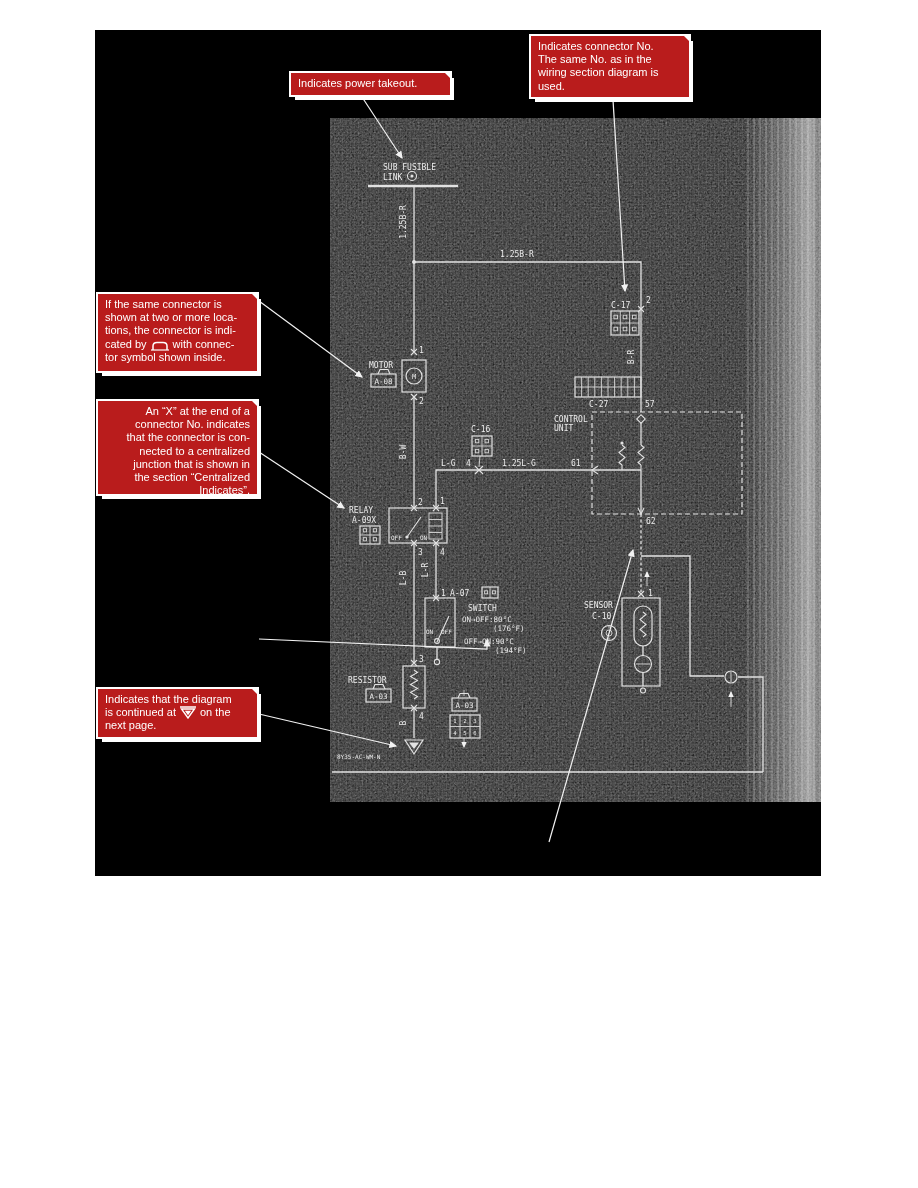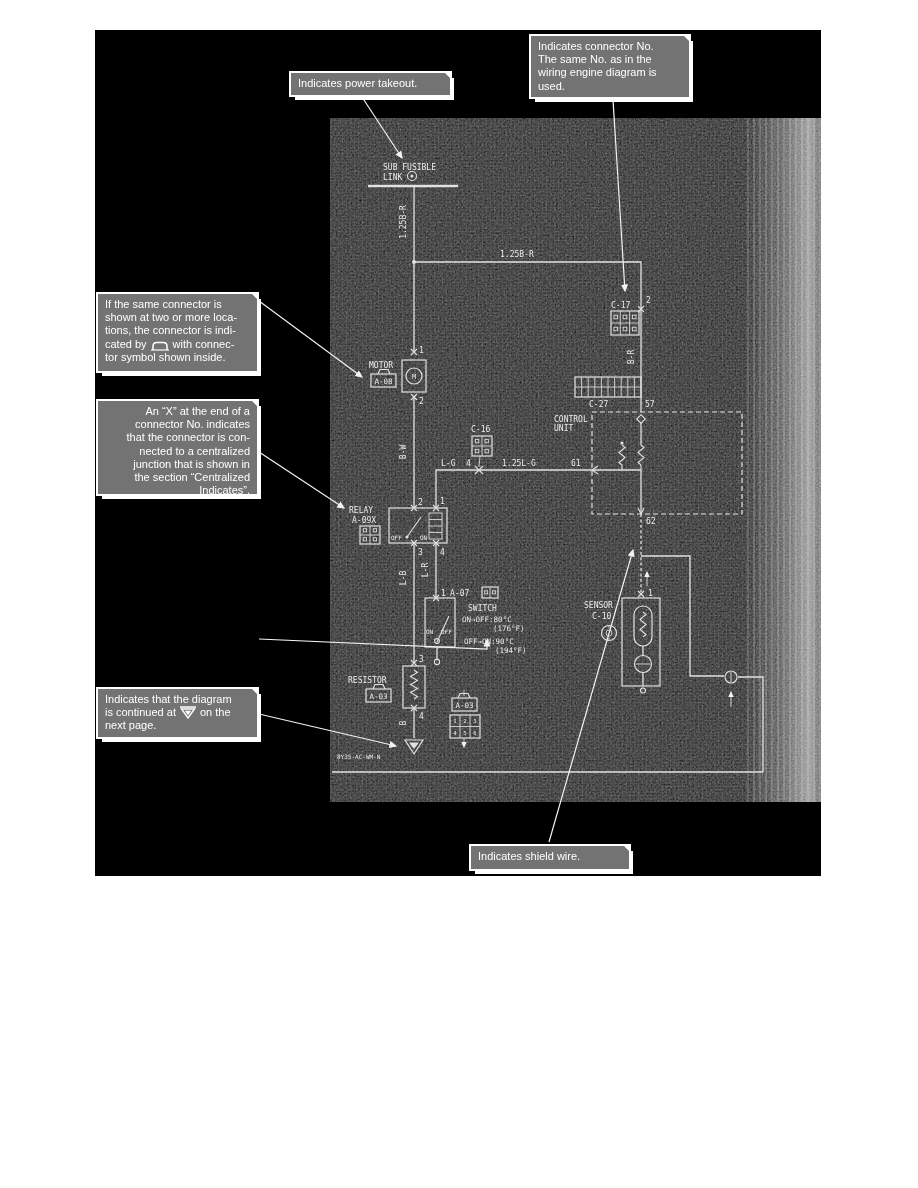--- a/index.html
+++ b/index.html
@@ -10,21 +10,21 @@
         background:
           repeating-linear-gradient(90deg, rgba(255,255,255,0.05) 0 1px, rgba(0,0,0,0) 1px 4px),
           repeating-linear-gradient(0deg, rgba(255,255,255,0.04) 0 1px, rgba(0,0,0,0) 1px 3px),
           #151515;}
   .curl{position:absolute;left:747px;top:118px;width:74px;height:684px;
         background:
           repeating-linear-gradient(90deg, rgba(255,255,255,0.16) 0 2px, rgba(0,0,0,0) 2px 6px),
           linear-gradient(to right, rgba(120,120,120,0) 0%, rgba(165,165,165,0.40) 50%,
                           rgba(205,205,205,0.65) 85%, rgba(135,135,135,0.55) 100%);}
   .overlay{position:absolute;left:0;top:0;width:918px;height:1188px;}
-  .callout{position:absolute;background:#737373;border:2px solid #fff;color:#fff;
+  .callout{position:absolute;background:#b91c1c;border:2px solid #fff;color:#fff;
            font-size:11px;line-height:13.2px;padding:4px 7px;box-sizing:border-box;
            box-shadow:4px 5px 0 -2px #ffffff;}
   .callout::after{content:"";position:absolute;top:-2px;right:-2px;width:0;height:0;
            border-style:solid;border-width:0 9px 9px 0;
            border-color:transparent #ffffff transparent transparent;}
   .cline{display:block;white-space:nowrap;}
   .iconline{display:flex;align-items:flex-end;gap:4px;white-space:nowrap;}
   svg text{fill:#ececec;font-family:"DejaVu Sans Mono",monospace;}
   .t8{font-size:8px;} .t75{font-size:7.5px;} .t7{font-size:7px;}
   .t6{font-size:6px;} .t55{font-size:5.5px;}
@@ -309,21 +309,21 @@
     </g>
   </svg>
 
   <div class="callout" style="left:275px;top:71px;width:163px;height:26px;margin-left:14px;">
     <span class="cline">Indicates power takeout.</span>
   </div>
 
   <div class="callout" style="left:529px;top:34px;width:162px;height:65px;">
     <span class="cline">Indicates connector No.</span>
     <span class="cline">The same No. as in the</span>
-    <span class="cline">wiring engine diagram is</span>
+    <span class="cline">wiring section diagram is</span>
     <span class="cline">used.</span>
   </div>
 
   <div class="callout" style="left:96px;top:292px;width:163px;height:81px;">
     <span class="cline">If the same connector is</span>
     <span class="cline">shown at two or more loca-</span>
     <span class="cline">tions, the connector is indi-</span>
     <span class="iconline">
       <span>cated by</span>
       <svg width="18" height="10" viewBox="0 0 18 10">
@@ -353,16 +353,13 @@
       <svg width="16" height="13" viewBox="0 0 16 13">
         <line x1="0" y1="1" x2="16" y2="1" stroke="#fff" stroke-width="1.5"></line>
         <polygon points="1.5,3 14.5,3 8,12" fill="none" stroke="#fff" stroke-width="1.4"></polygon>
         <polygon points="4.8,4.8 11.2,4.8 8,9.2" fill="#fff"></polygon>
       </svg>
       <span>on the</span>
     </span>
     <span class="cline">next page.</span>
   </div>
 
-  <div class="callout" style="left:469px;top:844px;width:162px;height:27px;">
-    <span class="cline">Indicates shield wire.</span>
-  </div>
 </div>
 
 </body></html>

